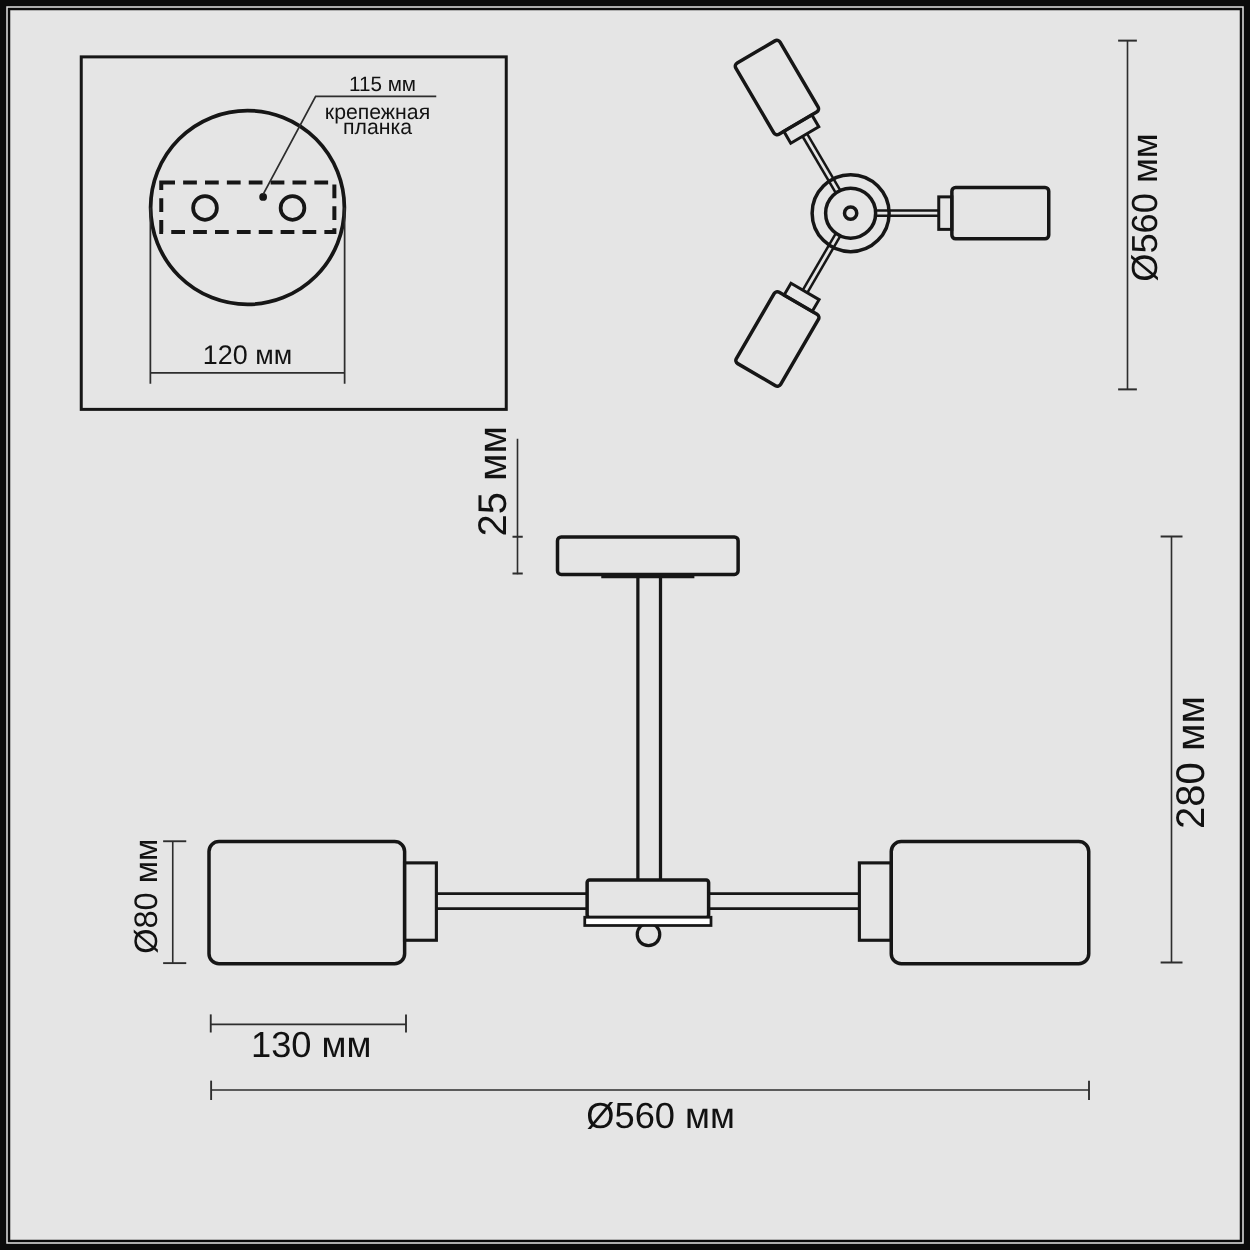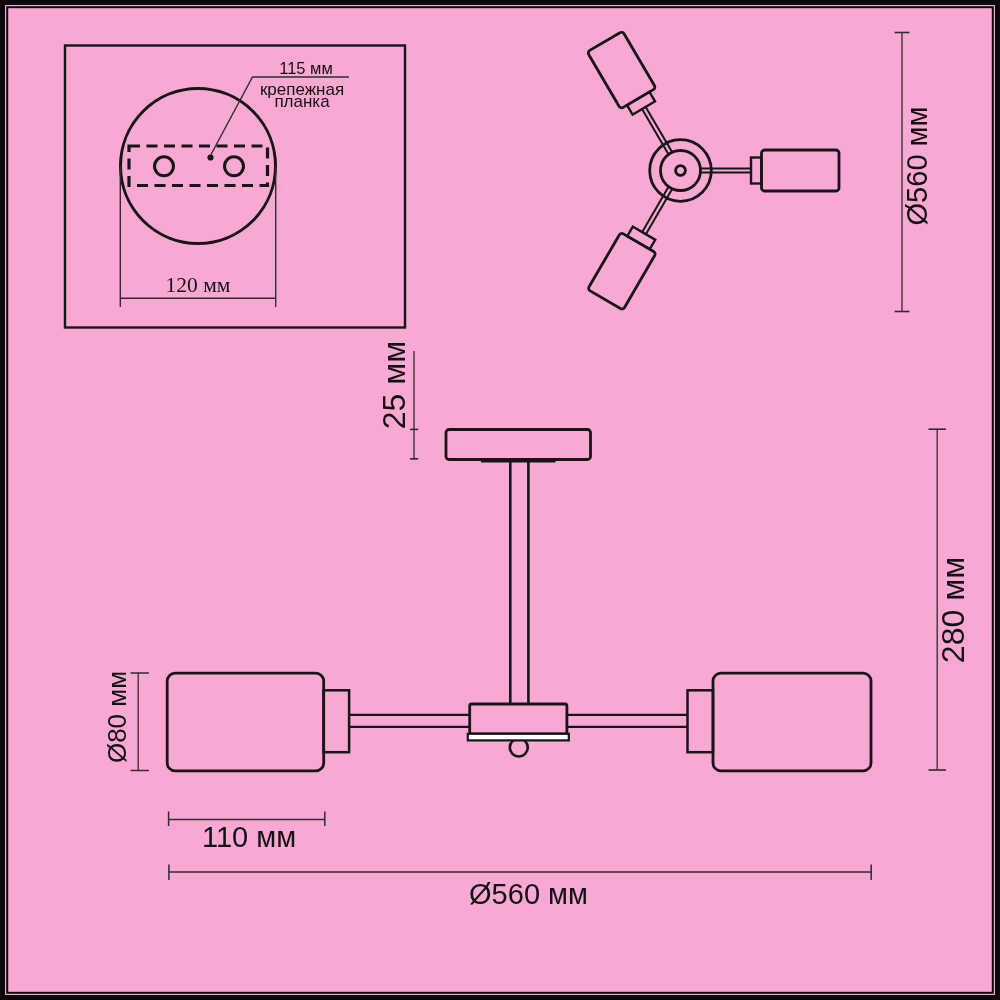--- a/index.html
+++ b/index.html
@@ -4,21 +4,21 @@
 <style>
   html, body {
     margin: 0;
     padding: 0;
     background: #ffffff;
   }
   #stage {
     position: relative;
     width: 1000px;
     height: 1000px;
-    background: #f9a8d4;
+    background: #e5e5e5;
     font-family: "Liberation Sans", "DejaVu Sans", sans-serif;
     overflow: hidden;
   }
   #drawing {
     position: absolute;
     left: 0;
     top: 0;
     width: 1000px;
     height: 1000px;
   }
@@ -152,27 +152,27 @@
     </g>
   </svg>
 
   <div class="label t-small" style="left:306px; top:68px;">115 мм</div>
 
   <div class="label t-note" style="left:302px; top:96.5px;">
     <div>крепежная</div>
     <div>планка</div>
   </div>
 
-  <div class="label t-med" style="left:198px; top:285px;font-family:Liberation Serif, serif;">120 мм</div>
+  <div class="label t-med" style="left:198px; top:285px;">120 мм</div>
 
   <div class="label vert t-big" style="left:917px; top:166px;">Ø560 мм</div>
 
   <div class="label vert t-bigger" style="left:394px; top:385px;">25 мм</div>
 
   <div class="label vert t-bigger" style="left:953px; top:610px;">280 мм</div>
 
   <div class="label vert t-big" style="left:116.5px; top:716.5px; font-size:26px;">Ø80 мм</div>
 
-  <div class="label t-big" style="left:249px; top:836.5px;">110 мм</div>
+  <div class="label t-big" style="left:249px; top:836.5px;">130 мм</div>
 
   <div class="label t-big" style="left:528.5px; top:893.5px;">Ø560 мм</div>
 
 </div>
 
 </body></html>

